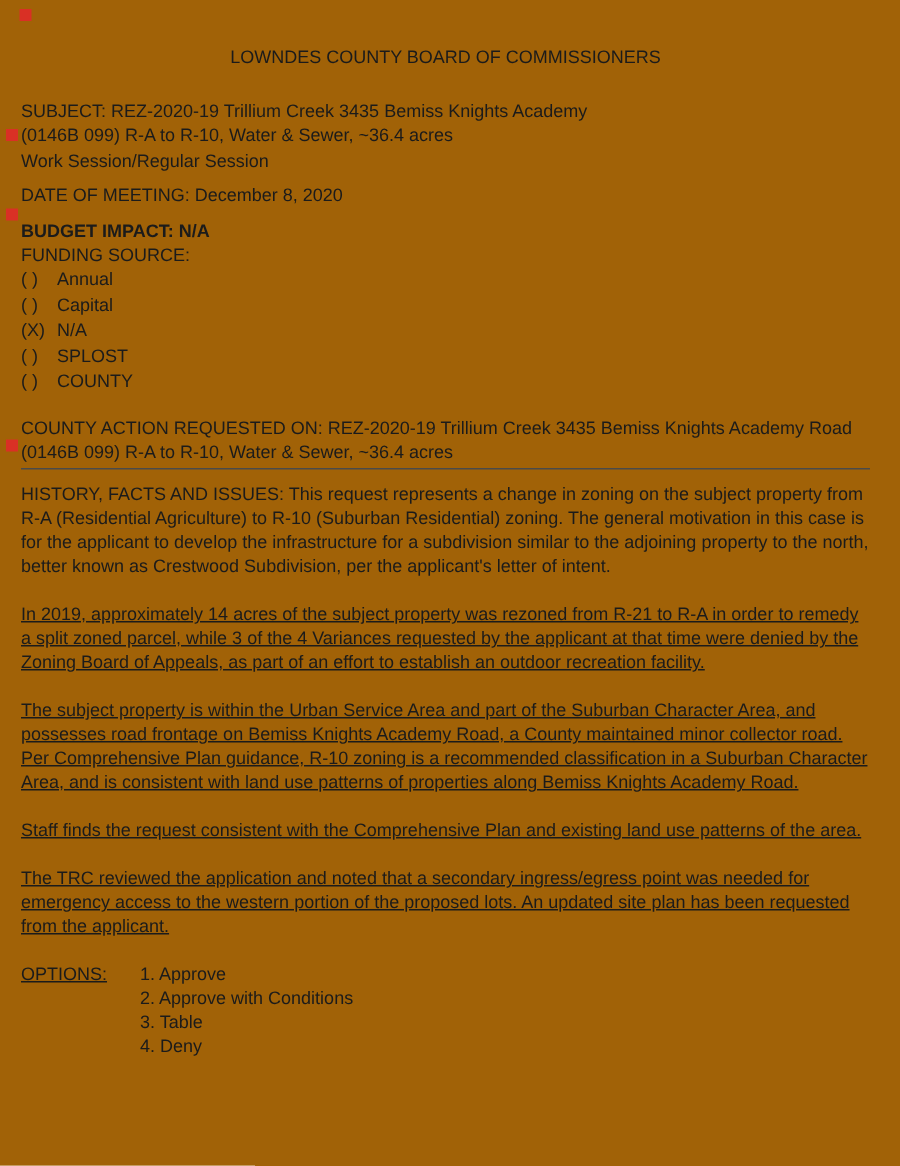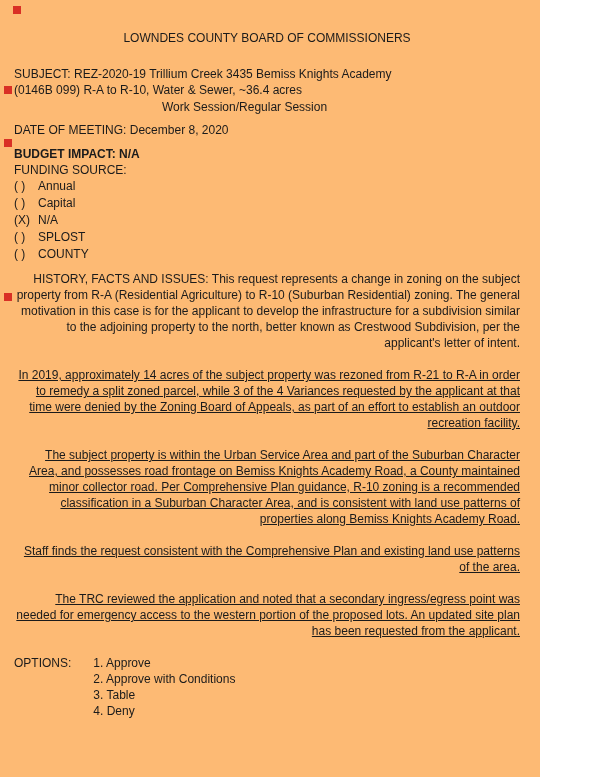--- a/index.html
+++ b/index.html
@@ -5,52 +5,52 @@
   * { margin: 0; padding: 0; box-sizing: border-box; }
   html, body { background: #ffffff; }
   body {
     width: 600px; height: 777px;
     font-family: "Liberation Sans", sans-serif;
     font-size: 12px; color: #1b1b1b;
     overflow: hidden;
   }
   .page {
     position: relative;
-    width: 540px; height: 777px;
+    width: 600px; height: 777px;
     padding: 30px 20px 25px 14px;
-    background: #fdba74;
+    background: #a16207;
   }
   .marker {
     position: absolute;
     width: 8px; height: 8px;
     background: #d93025;
   }
   .m1 { left: 13px; top: 6px; }
   .m2 { left: 4px;  top: 86px; }
   .m3 { left: 4px;  top: 139px; }
   .m4 { left: 4px;  top: 293px; }
   .doc-header { text-align: center; line-height: 16px; margin-bottom: 20px; }
   .subject-block { line-height: 16px; }
-  .session-line { text-align: center; margin-right: 45px; line-height: 16px; margin-top: 1px; }
+  .session-line { text-align: left; margin-right: 45px; line-height: 16px; margin-top: 1px; }
   .meeting-date { margin-top: 7px; line-height: 16px; }
   .budget-line { margin-top: 8px; line-height: 16px; font-weight: bold; }
   .funding-label { line-height: 16px; }
   .funding-list { line-height: 17px; }
   .funding-row { display: flex; }
   .funding-row .box { width: 24px; }
   .county-action {
     margin-top: 14px;
     line-height: 16px;
     padding-bottom: 3px;
     border-bottom: 1px solid #4a4a4a;
   }
-  .body-paragraph { margin-top: 8px; margin-bottom: 16px; line-height: 16px; text-align: right; }
+  .body-paragraph { margin-top: 8px; margin-bottom: 16px; line-height: 16px; }
   .body-paragraph + .body-paragraph { margin-top: 7px; text-decoration: underline; }
   .options-block { display: flex; line-height: 16px; margin-top: 16px; }
-  .options-label { margin-right: 22px; }
+  .options-label { margin-right: 22px; text-decoration: underline; }
   .options-list > div { line-height: 16px; }
 </style>
 </head>
 <body>
 
 <div class="page">
 
   <span class="marker m1" style="background: rgb(217, 48, 37);"></span>
   <span class="marker m2" style="background: rgb(217, 48, 37);"></span>
   <span class="marker m3" style="background: rgb(217, 48, 37);"></span>
@@ -88,20 +88,21 @@
     <div class="funding-row">
       <span class="box">( )</span>
       <span>SPLOST</span>
     </div>
     <div class="funding-row">
       <span class="box">( )</span>
       <span>COUNTY</span>
     </div>
   </div>
 
+  <div class="county-action">COUNTY ACTION REQUESTED ON: REZ-2020-19 Trillium Creek 3435 Bemiss Knights Academy Road (0146B 099) R-A to R-10, Water &amp; Sewer, ~36.4 acres</div>
 
   <div class="body-paragraph">HISTORY, FACTS AND ISSUES: This request represents a change in zoning on the subject property from R-A (Residential Agriculture) to R-10 (Suburban Residential) zoning. The general motivation in this case is for the applicant to develop the infrastructure for a subdivision similar to the adjoining property to the north, better known as Crestwood Subdivision, per the applicant's letter of intent.</div>
   <div class="body-paragraph">In 2019, approximately 14 acres of the subject property was rezoned from R-21 to R-A in order to remedy a split zoned parcel, while 3 of the 4 Variances requested by the applicant at that time were denied by the Zoning Board of Appeals, as part of an effort to establish an outdoor recreation facility.</div>
   <div class="body-paragraph">The subject property is within the Urban Service Area and part of the Suburban Character Area, and possesses road frontage on Bemiss Knights Academy Road, a County maintained minor collector road. Per Comprehensive Plan guidance, R-10 zoning is a recommended classification in a Suburban Character Area, and is consistent with land use patterns of properties along Bemiss Knights Academy Road.</div>
   <div class="body-paragraph">Staff finds the request consistent with the Comprehensive Plan and existing land use patterns of the area.</div>
   <div class="body-paragraph">The TRC reviewed the application and noted that a secondary ingress/egress point was needed for emergency access to the western portion of the proposed lots. An updated site plan has been requested from the applicant.</div>
 
   <div class="options-block">
     <span class="options-label">OPTIONS:</span>
     <div class="options-list">

